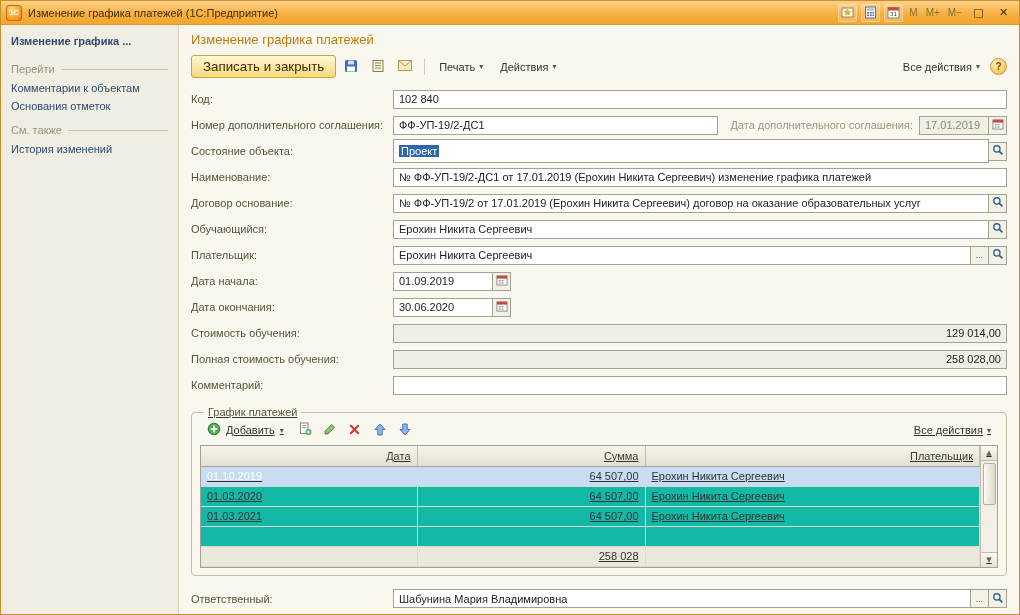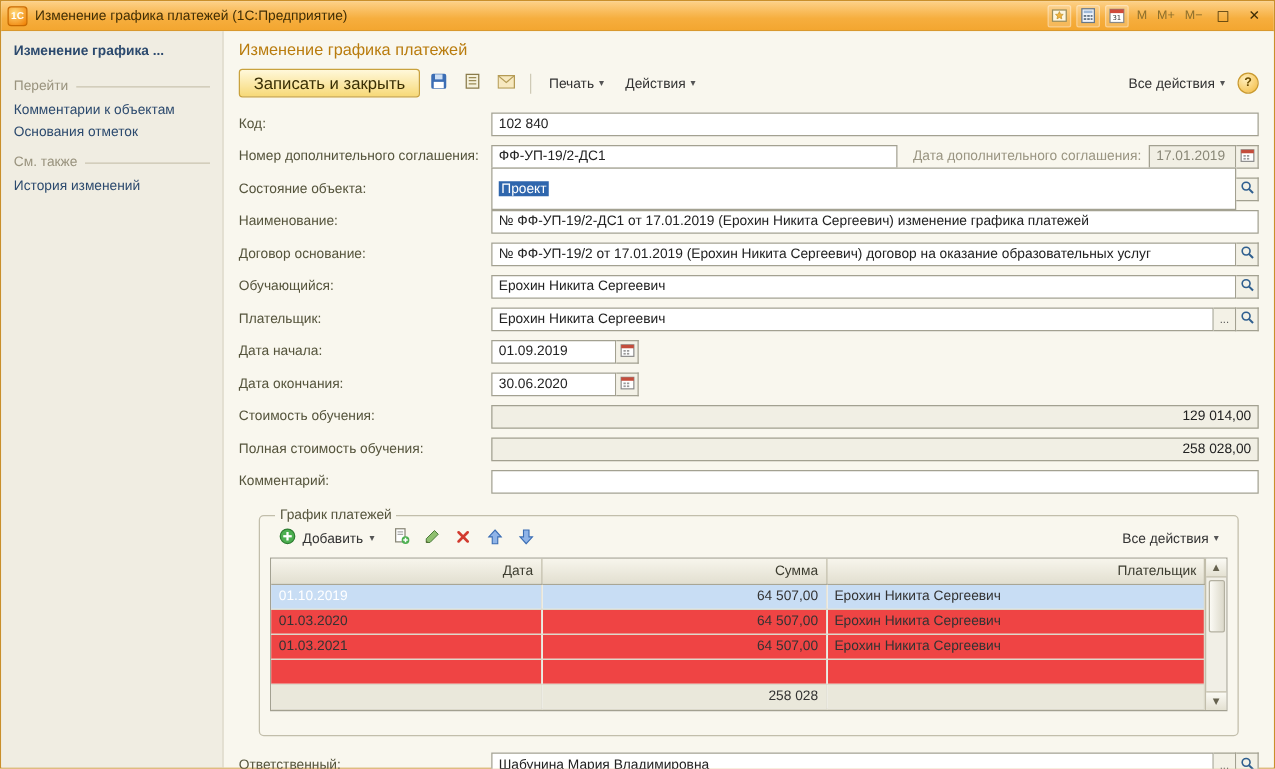--- a/index.html
+++ b/index.html
@@ -43,34 +43,34 @@
   .form { display: flex; flex-direction: column; }
   .frow { display: flex; align-items: center; flex: 0 0 26px; height: 26px; }
   .flabel { flex: 0 0 202px; width: 202px; color: #55543c; }
   .flabel2 { color: #9a9582; margin: 0 6px 0 12px; white-space: nowrap; }
   .ctrl { flex: 1; display: flex; align-items: center; min-width: 0; }
   .inp { height: 19px; border: 1px solid #a3a191; background: #fff; padding: 1px 5px; font: inherit; color: #222; outline: none; }
   .inp.full { flex: 1; min-width: 0; }
   .inp.ro { background: #f1efe4; text-align: right; }
   .inp.dim { background: #f1efe4; color: #8a8878; }
   .adorn { width: 18px; height: 19px; flex: 0 0 18px; display: flex; align-items: center; justify-content: center; border: 1px solid #a3a191; border-left: none; background: #f3f1e6; cursor: pointer; font-size: 9px; color: #555; }
-  .selbox { height: 34px; flex: 1; border: 1px solid #a3a191; background: #fff; padding: 1px 5px; display: flex; align-items: center; text-align: right; }
+  .selbox { height: 24px; flex: 1; border: 1px solid #a3a191; background: #fff; padding: 1px 5px; display: flex; align-items: center; text-align: right; }
   .selhl { background: #2f66ad; color: #fff; padding: 0 2px; }
 
   
-  .group { border: 1px solid #c2beab; border-radius: 4px; margin: 8px 16px 2px; padding: 0 8px 19px; }
+  .group { border: 1px solid #c2beab; border-radius: 4px; margin: 8px 0 2px; padding: 0 8px 7px; text-decoration: underline; }
   .group legend { color: #55543c; padding: 0 4px; margin-left: 4px; }
   .gtb { display: flex; align-items: center; gap: 3px; margin: 2px 0 5px; }
   .addbtn { display: flex; align-items: center; gap: 5px; padding: 2px 7px; cursor: pointer; color: #333; }
   .gicbtn { width: 22px; height: 20px; display: flex; align-items: center; justify-content: center; cursor: pointer; border-radius: 2px; }
 
   .table-zone { display: flex; border: 1px solid #a3a191; background: #fff; }
   table { border-collapse: collapse; table-layout: fixed; flex: 1; min-width: 0; }
   th { height: 20px; background: linear-gradient(#f7f5ec, #e2dfd0); border-right: 1px solid #c2beab; border-bottom: 1px solid #a9a695; font-weight: normal; text-align: right; padding: 0 6px; color: #3d3d30; }
-  td { height: 20px; border-right: 1px solid #dcd9ca; border-bottom: 1px solid #dcd9ca; padding: 0 6px; white-space: nowrap; overflow: hidden; background: #ef4444; }
+  td { height: 20px; border-right: 1px solid #dcd9ca; border-bottom: 1px solid #dcd9ca; padding: 0 6px; white-space: nowrap; overflow: hidden; background: #14b8a6; }
   tr.sel td { background: #c8ddf4; }
   td.selcell { background: #2f66ad; color: #fff; }
   td.num { text-align: right; }
   tr.total td { background: #eae8db; border-top: 1px solid #c2beab; }
 
   .vscroll { flex: 0 0 17px; width: 17px; background: #f1efe6; border-left: 1px solid #c2beab; display: flex; flex-direction: column; align-items: center; }
   .sbtn { width: 100%; height: 15px; flex: 0 0 15px; display: flex; align-items: center; justify-content: center; background: linear-gradient(#fbfaf4, #e4e1d2); border-bottom: 1px solid #c2beab; font-size: 7px; color: #66624f; cursor: pointer; font-family: "DejaVu Sans", sans-serif; }
   .sbtn.bottom { border-bottom: none; border-top: 1px solid #c2beab; }
   .sthumb { width: 13px; flex: 0 0 42px; background: linear-gradient(90deg, #fbfaf4, #dcd9ca); border: 1px solid #b3b0a0; border-radius: 2px; margin: 2px 0; cursor: grab; }
   .sspace { flex: 1; }

